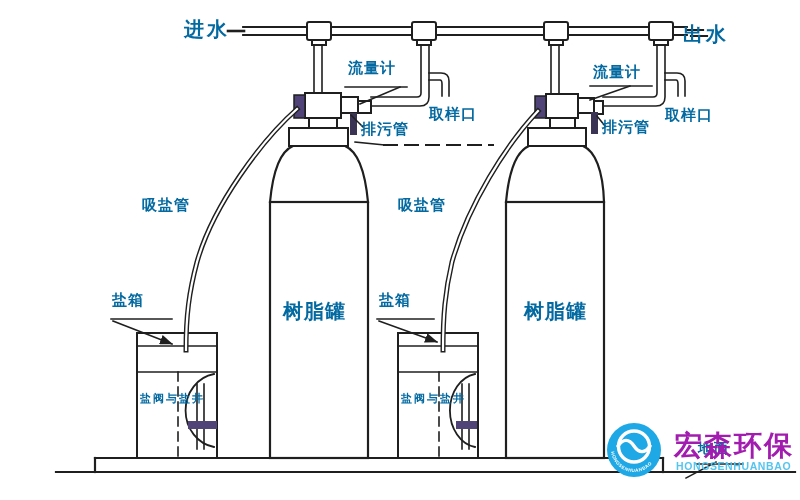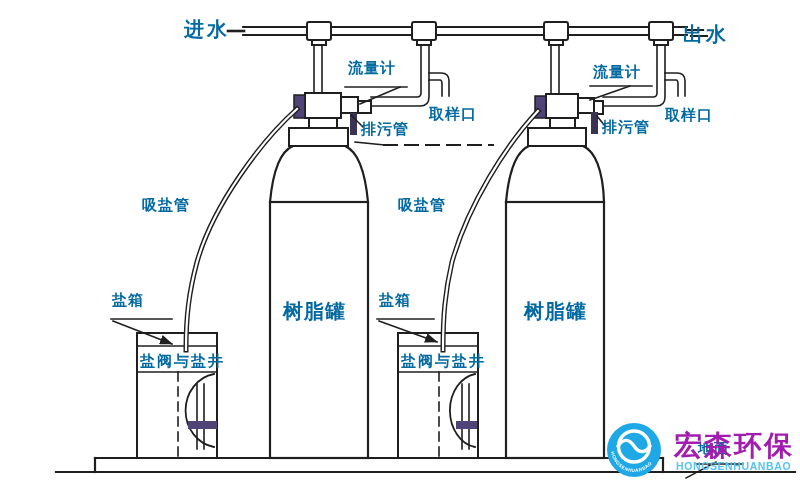--- a/index.html
+++ b/index.html
@@ -7,21 +7,21 @@
     position:relative;width:800px;height:500px;background:#ffffff;overflow:hidden;
     font-family:"Liberation Sans","DejaVu Sans",sans-serif;
   }
   #diagram-svg{position:absolute;left:0;top:0;}
   .lbl{
     position:absolute;white-space:nowrap;color:#0369a1;font-weight:bold;
     line-height:1;z-index:3;
   }
   .fs20{font-size:20px;letter-spacing:3px;}
   .fs18{font-size:15px;letter-spacing:1px;}
-  .fs11{font-size:15px;letter-spacing:2px;}
+  .fs11{font-size:11px;letter-spacing:2px;margin-top:40px;}
   .fs17{font-size:14px;letter-spacing:2px;}
   .logo-cn{
     position:absolute;left:674px;top:432px;font-size:28px;font-weight:bold;
     color:#a21caf;letter-spacing:2px;z-index:5;line-height:1;white-space:nowrap;
   }
   .logo-en{
     position:absolute;left:676px;top:461px;font-size:10.5px;font-weight:bold;
     color:#55c5ef;letter-spacing:0.6px;z-index:5;line-height:1;white-space:nowrap;
   }
   .lbl-ground{z-index:2;}

